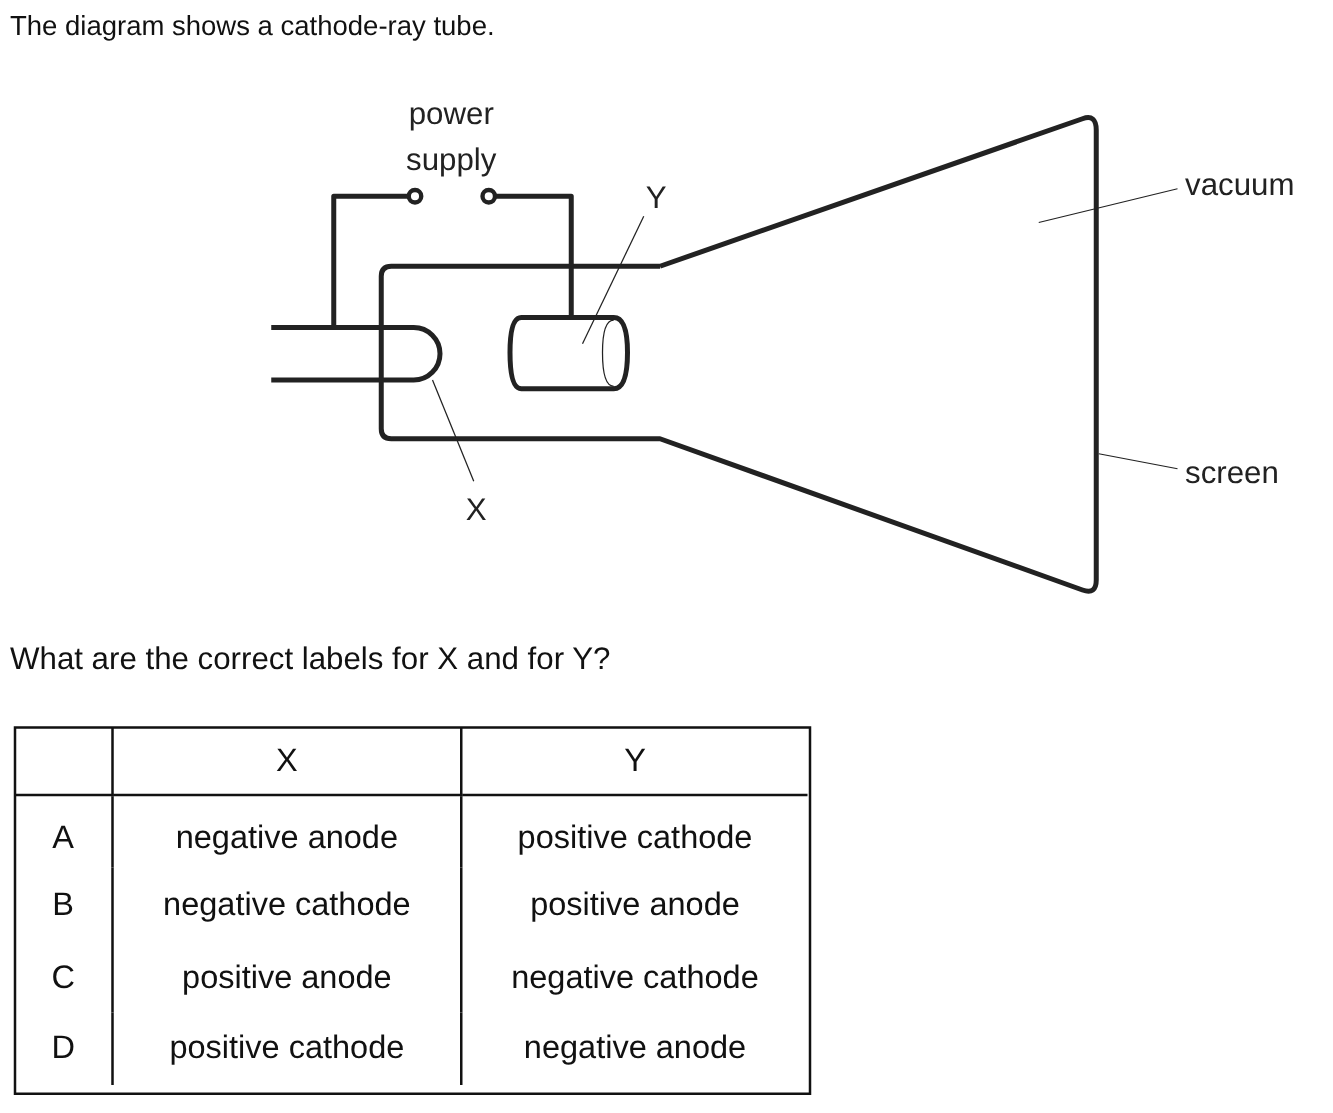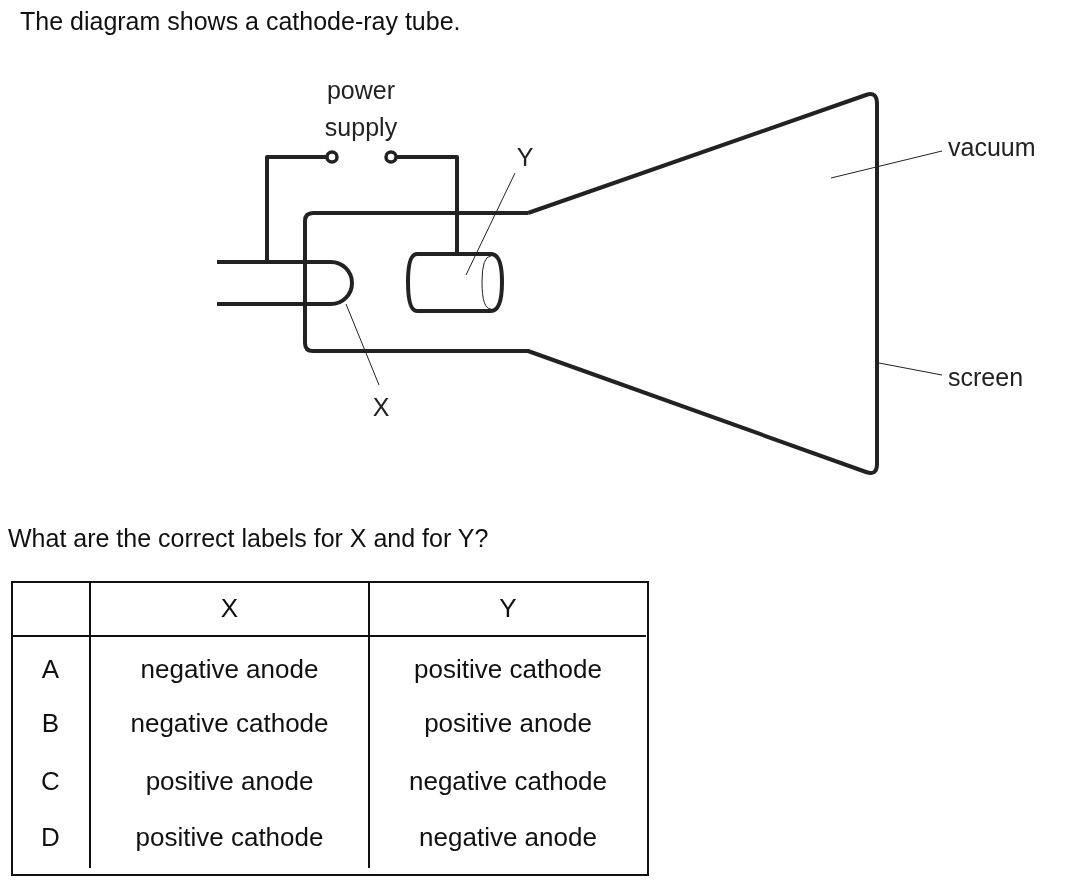--- a/index.html
+++ b/index.html
@@ -10,30 +10,30 @@
     body {
       width: 1066px;
       height: 890px;
       position: relative;
       overflow: hidden;
       font-family: "Liberation Sans", sans-serif;
       color: #111111;
     }
     .intro {
       position: absolute;
-      left: 20px;
+      left: 8px;
       top: 6px;
-      font-size: 25px;
+      font-size: 22px;
       line-height: 30px;
       white-space: nowrap;
     }
     .question {
       position: absolute;
       left: 8px;
-      top: 523px;
+      top: 512px;
       font-size: 25px;
       line-height: 30px;
       white-space: nowrap;
     }
     svg.diagram {
       position: absolute;
       left: 0;
       top: 0;
       width: 1066px;
       height: 500px;

